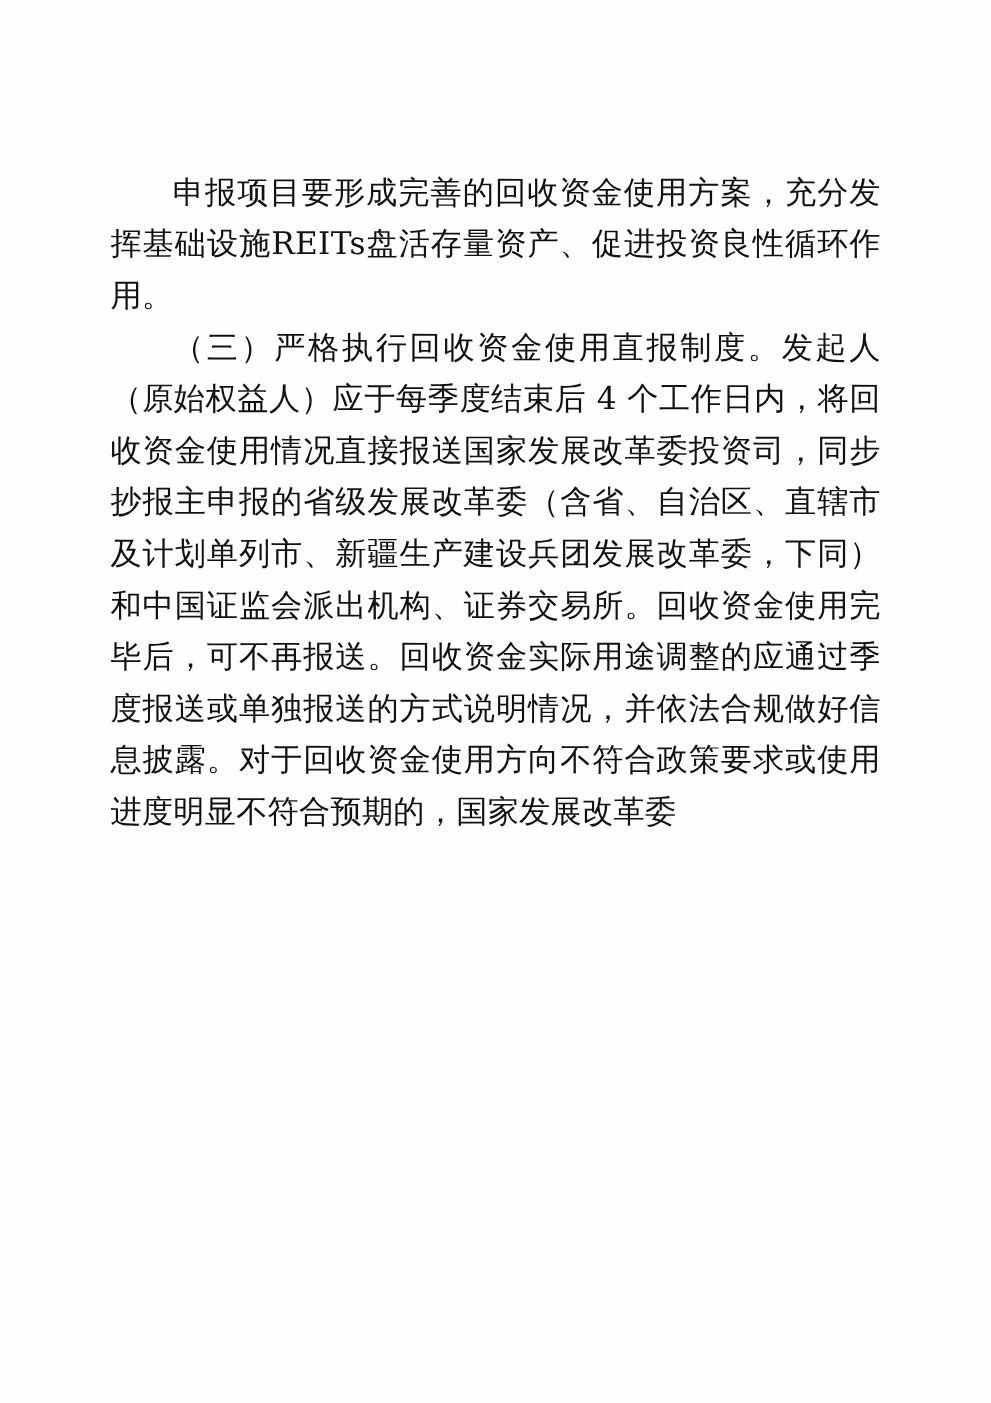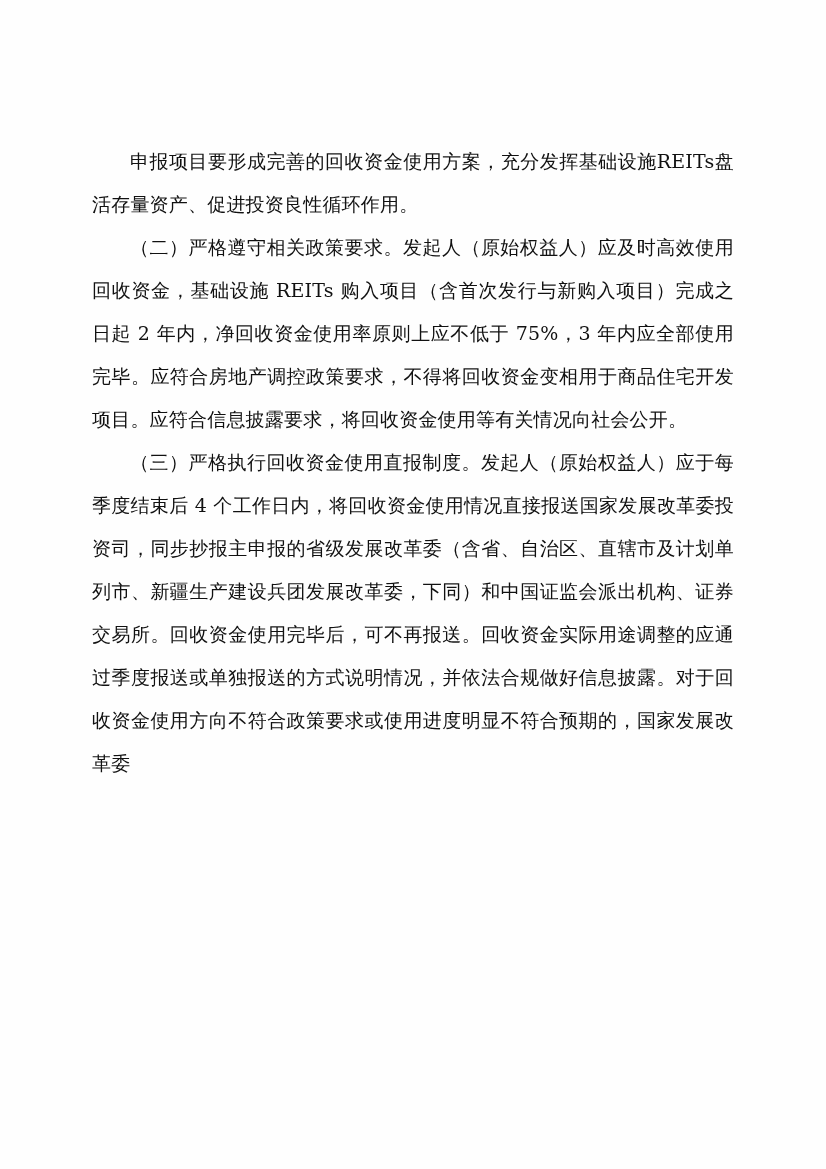--- a/index.html
+++ b/index.html
@@ -15,21 +15,21 @@
   }
   .page {
     position: relative;
     width: 826px;
     height: 1169px;
     box-sizing: border-box;
     padding: 140px 92px 60px 92px;
     background: #fefefe;
   }
   .doc-body {
-    font-size: 19px;
+    font-size: 26px;
     line-height: 43px;
     letter-spacing: 0.2px;
     text-align: justify;
     text-justify: inter-ideograph;
     color: #111;
   }
   .para {
     margin: 0 0 0 0;
     text-indent: 2em;
     white-space: normal;
@@ -37,16 +37,15 @@
   .para + .para {
     margin-top: 0px;
   }
 </style>
 </head>
 <body>
 
 <div class="page">
   <div class="doc-body">
     <p class="para">申报项目要形成完善的回收资金使用方案，充分发挥基础设施REITs盘活存量资产、促进投资良性循环作用。</p>
-    <p class="para">（二）严格遵守相关政策要求。发起人（原始权益人）应及时高效使用回收资金，基础设施 REITs 购入项目（含首次发行与新购入项目）完成之日起 2 年内，净回收资金使用率原则上应不低于 75%，3 年内应全部使用完毕。应符合房地产调控政策要求，不得将回收资金变相用于商品住宅开发项目。应符合信息披露要求，将回收资金使用等有关情况向社会公开。</p>
     <p class="para">（三）严格执行回收资金使用直报制度。发起人（原始权益人）应于每季度结束后 4 个工作日内，将回收资金使用情况直接报送国家发展改革委投资司，同步抄报主申报的省级发展改革委（含省、自治区、直辖市及计划单列市、新疆生产建设兵团发展改革委，下同）和中国证监会派出机构、证券交易所。回收资金使用完毕后，可不再报送。回收资金实际用途调整的应通过季度报送或单独报送的方式说明情况，并依法合规做好信息披露。对于回收资金使用方向不符合政策要求或使用进度明显不符合预期的，国家发展改革委</p>
   </div>
 </div>
 
 </body></html>

